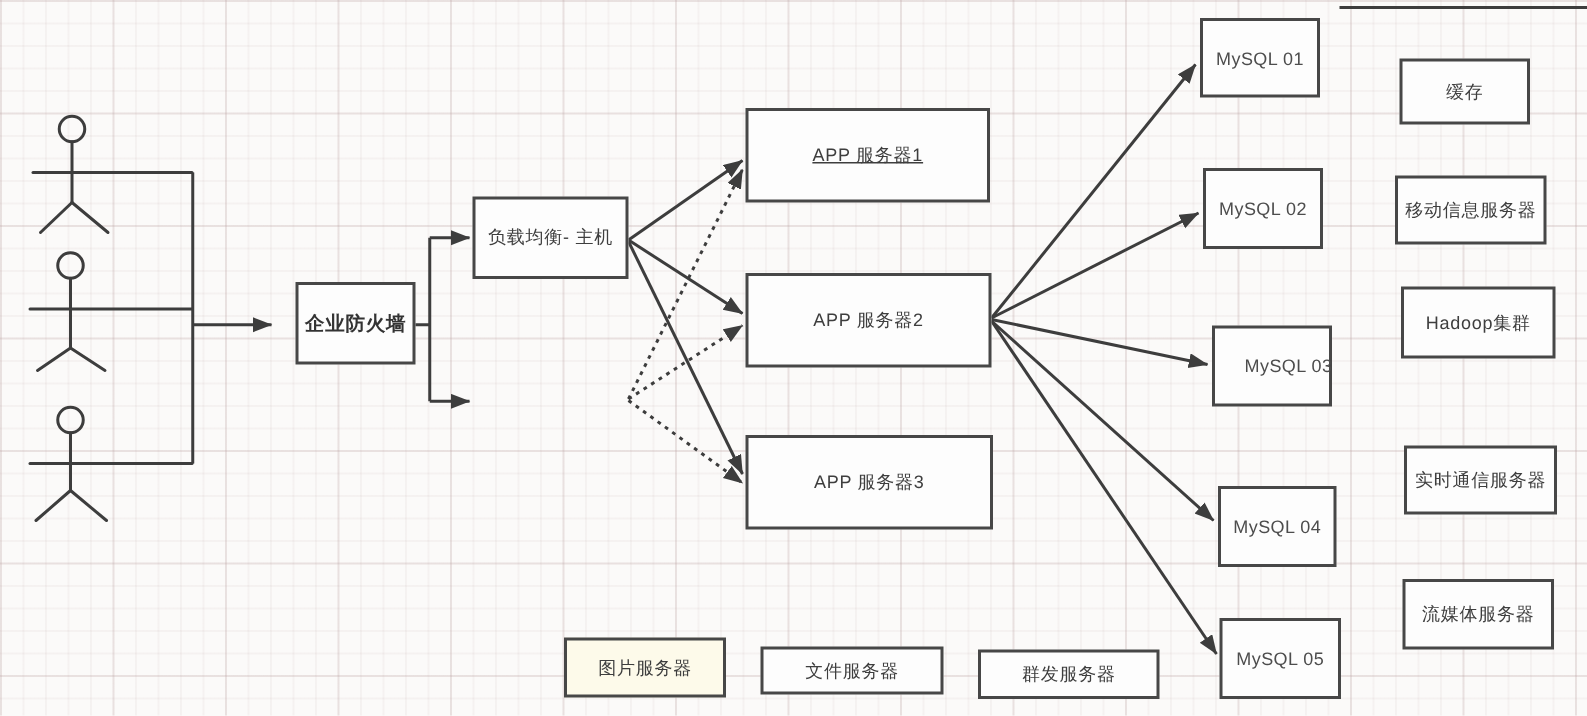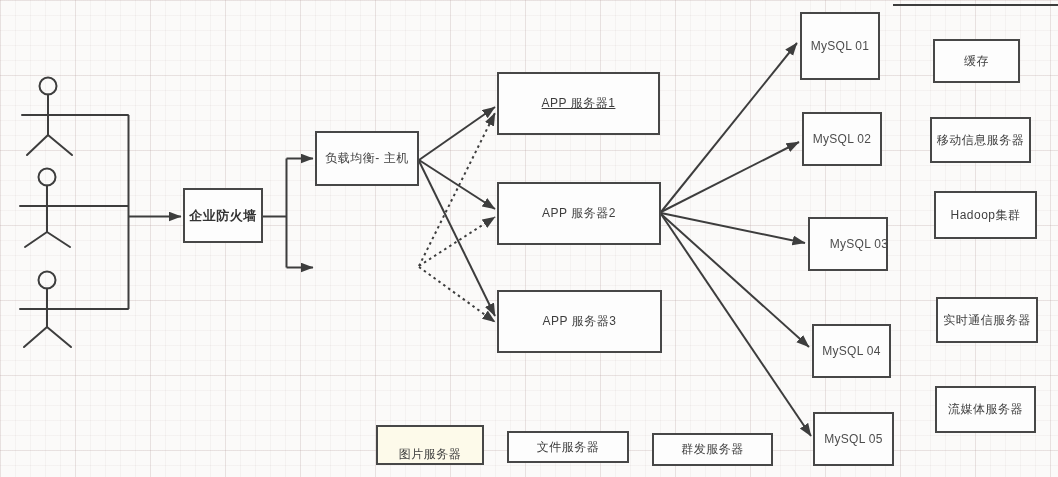--- a/index.html
+++ b/index.html
@@ -25,21 +25,21 @@
     box-sizing:border-box;
     border:2px solid #474747;
     background:#fdfdfd;
     display:flex;align-items:center;justify-content:center;
     font-size:12px;color:#3e3e3e;
     text-align:center;
     white-space:nowrap;
     letter-spacing:0.5px;
   }
   .node.bold{font-weight:bold;font-size:13px;color:#333;}
-  .node.cream{background:#fdfaea;align-items:flex-end;}
+  .node.cream{background:#fdfaea;}
   .node.latin{color:#4d4d4d;letter-spacing:0.3px;}
 </style>
 </head>
 <body>
 
 <div class="canvas">
 
   <svg class="wires" width="1058" height="477" viewBox="0 0 1058 477">
     <defs>
       <marker id="ah" markerUnits="userSpaceOnUse" markerWidth="14" markerHeight="11" refX="12.5" refY="5" orient="auto">
@@ -102,42 +102,42 @@
         <line x1="661" y1="212" x2="799" y2="142" marker-end="url(#ah)"></line>
         <line x1="661" y1="213" x2="805" y2="243" marker-end="url(#ah)"></line>
         <line x1="661" y1="214" x2="809" y2="347" marker-end="url(#ah)"></line>
         <line x1="661" y1="214" x2="811" y2="436" marker-end="url(#ah)"></line>
       </g>
 
       <line x1="893" y1="5" x2="1058" y2="5"></line>
     </g>
   </svg>
 
-  <div class="node bold" style="left:183px;top:188px;width:80px;height:55px;text-align:right;">
+  <div class="node bold" style="left:197px;top:188px;width:80px;height:55px;text-align:right;">
     <span>企业防火墙</span>
   </div>
 
   <div class="node" style="left:315px;top:131px;width:104px;height:55px;">
     <span>负载均衡- 主机</span>
   </div>
 
 
   <div class="node" style="left:497px;top:72px;width:163px;height:63px;text-decoration:underline;">
     <span>APP 服务器1</span>
   </div>
 
   <div class="node" style="left:497px;top:182px;width:164px;height:63px;">
     <span>APP 服务器2</span>
   </div>
 
   <div class="node" style="left:497px;top:290px;width:165px;height:63px;">
     <span>APP 服务器3</span>
   </div>
 
-  <div class="node latin" style="left:800px;top:12px;width:80px;height:68px;">
+  <div class="node latin" style="left:800px;top:12px;width:80px;height:53px;">
     <span>MySQL 01</span>
   </div>
 
   <div class="node latin" style="left:802px;top:112px;width:80px;height:54px;">
     <span>MySQL 02</span>
   </div>
 
   <div class="node latin" style="left:808px;top:217px;width:80px;height:54px;padding-left:22px;">
     <span>MySQL 03</span>
   </div>

